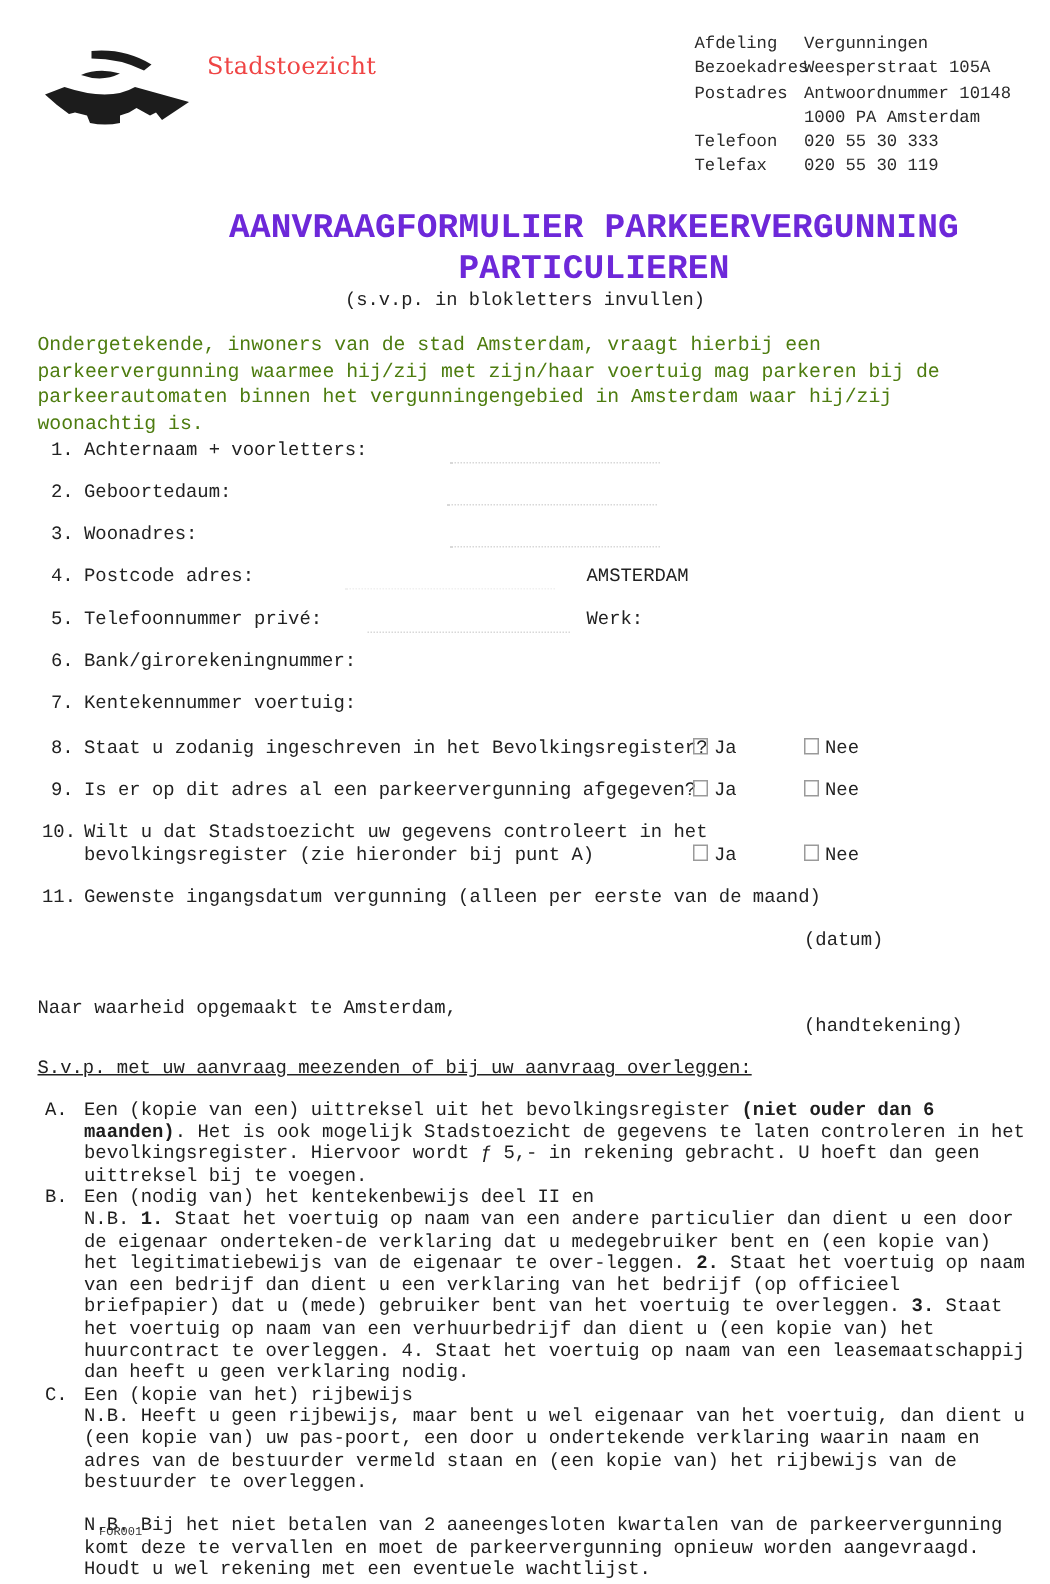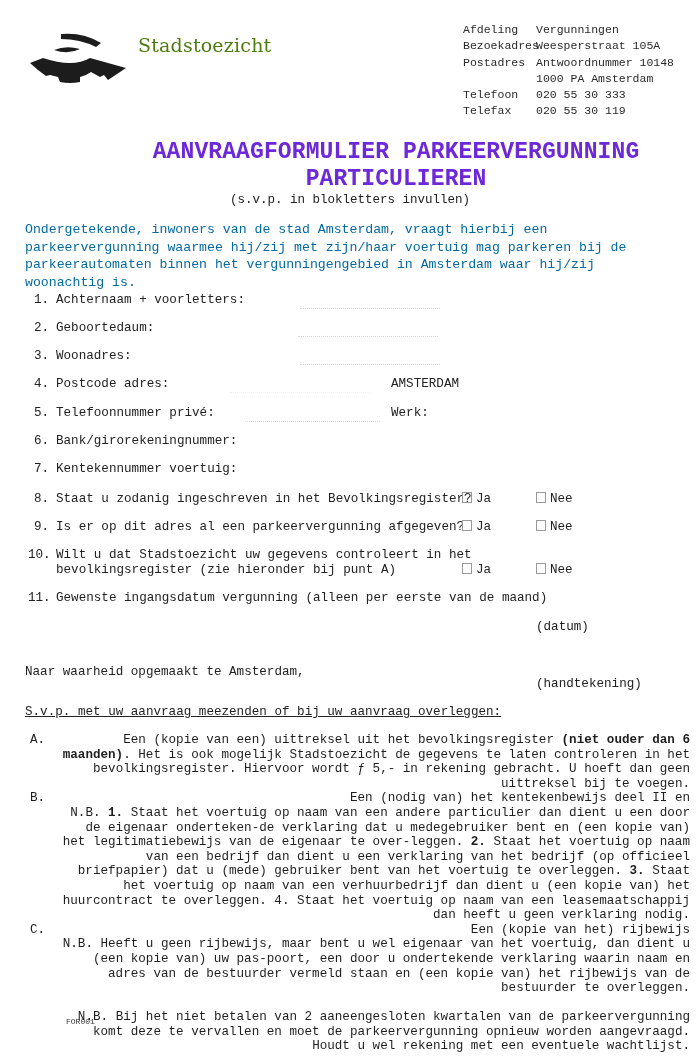--- a/index.html
+++ b/index.html
@@ -3,39 +3,39 @@
 <meta charset="utf-8">
 <style>
   html, body { margin: 0; padding: 0; background: #ffffff; }
   body {
     width: 700px; height: 1056px; position: relative; overflow: hidden;
     font-family: "Liberation Serif", "DejaVu Serif", serif;
     color: #1a1a1a;
   }
   .abs { position: absolute; font-family: Liberation Mono, monospace; }
   .logo { left: 28px; top: 30px; width: 100px; height: 56px; }
-  .brand { left: 138px; top: 34px; font-family: "DejaVu Serif", serif; font-size: 19px; color: #4d7c0f; letter-spacing: 0.2px; }
+  .brand { left: 138px; top: 34px; font-family: "DejaVu Serif", serif; font-size: 16px; color: #ef4444; letter-spacing: 0.2px; }
   .contact { left: 463px; top: 22px; font-size: 11.5px; line-height: 16.3px; color: #2a2a2a; }
   .contact .row { display: flex; }
   .contact .lbl { width: 73px; }
   .title { left: 0; width: 700px; text-align: center; font-weight: bold; font-size: 23px; top: 139px; line-height: 27px; color: #6d28d9; letter-spacing: 0.1px; padding-left: 46px; }
   .subtitle { left: 0; width: 700px; text-align: center; font-size: 12.5px; top: 193px; color: #222; }
-  .intro { left: 25px; top: 221px; width: 655px; font-size: 13.2px; line-height: 17.5px; color: #0369a1; }
+  .intro { left: 25px; top: 221px; width: 655px; font-size: 13.2px; line-height: 17.5px; color: #4d7c0f; }
   .q { font-size: 12.6px; color: #222; }
   .qnum { position: absolute; left: 34px; text-align: right; width: 14px; }
   .qtext { position: absolute; left: 56px; white-space: nowrap; }
   .ans { position: absolute; font-size: 12.6px; white-space: nowrap; }
   .cb { display: inline-block; width: 8px; height: 9px; border: 1px solid #9a9a9a; vertical-align: -1px; margin-right: 4px; }
   .dots { position: absolute; border-bottom: 1px dotted #d8d8d8; height: 1px; }
   .small { font-size: 12.6px; color: #222; }
   .uline { text-decoration: underline; }
   .list { left: 30px; top: 733px; width: 660px; font-size: 12.6px; line-height: 14.6px; color: #1e1e1e; }
   .item { position: relative; padding-left: 26px; }
   .item .letter { position: absolute; left: 0; top: 0; }
-  .item p { margin: 0; text-align: right; }
+  .item p { margin: 0; }
   .gap { height: 14.6px; }
   .footer { left: 24px; top: 1017px; font-size: 8px; color: #333; padding-left: 42px; }
 </style>
 </head>
 <body>
 
 <div class="abs logo">
   <svg width="100" height="56" viewBox="0 0 100 56">
     <path d="M33 4 Q55 2 73 13 L68 17 Q52 9 33 9 Z" fill="#1c1c1c"></path>
     <path d="M26 20 Q38 15 52 19 Q40 25 26 20 Z" fill="#1c1c1c"></path>

